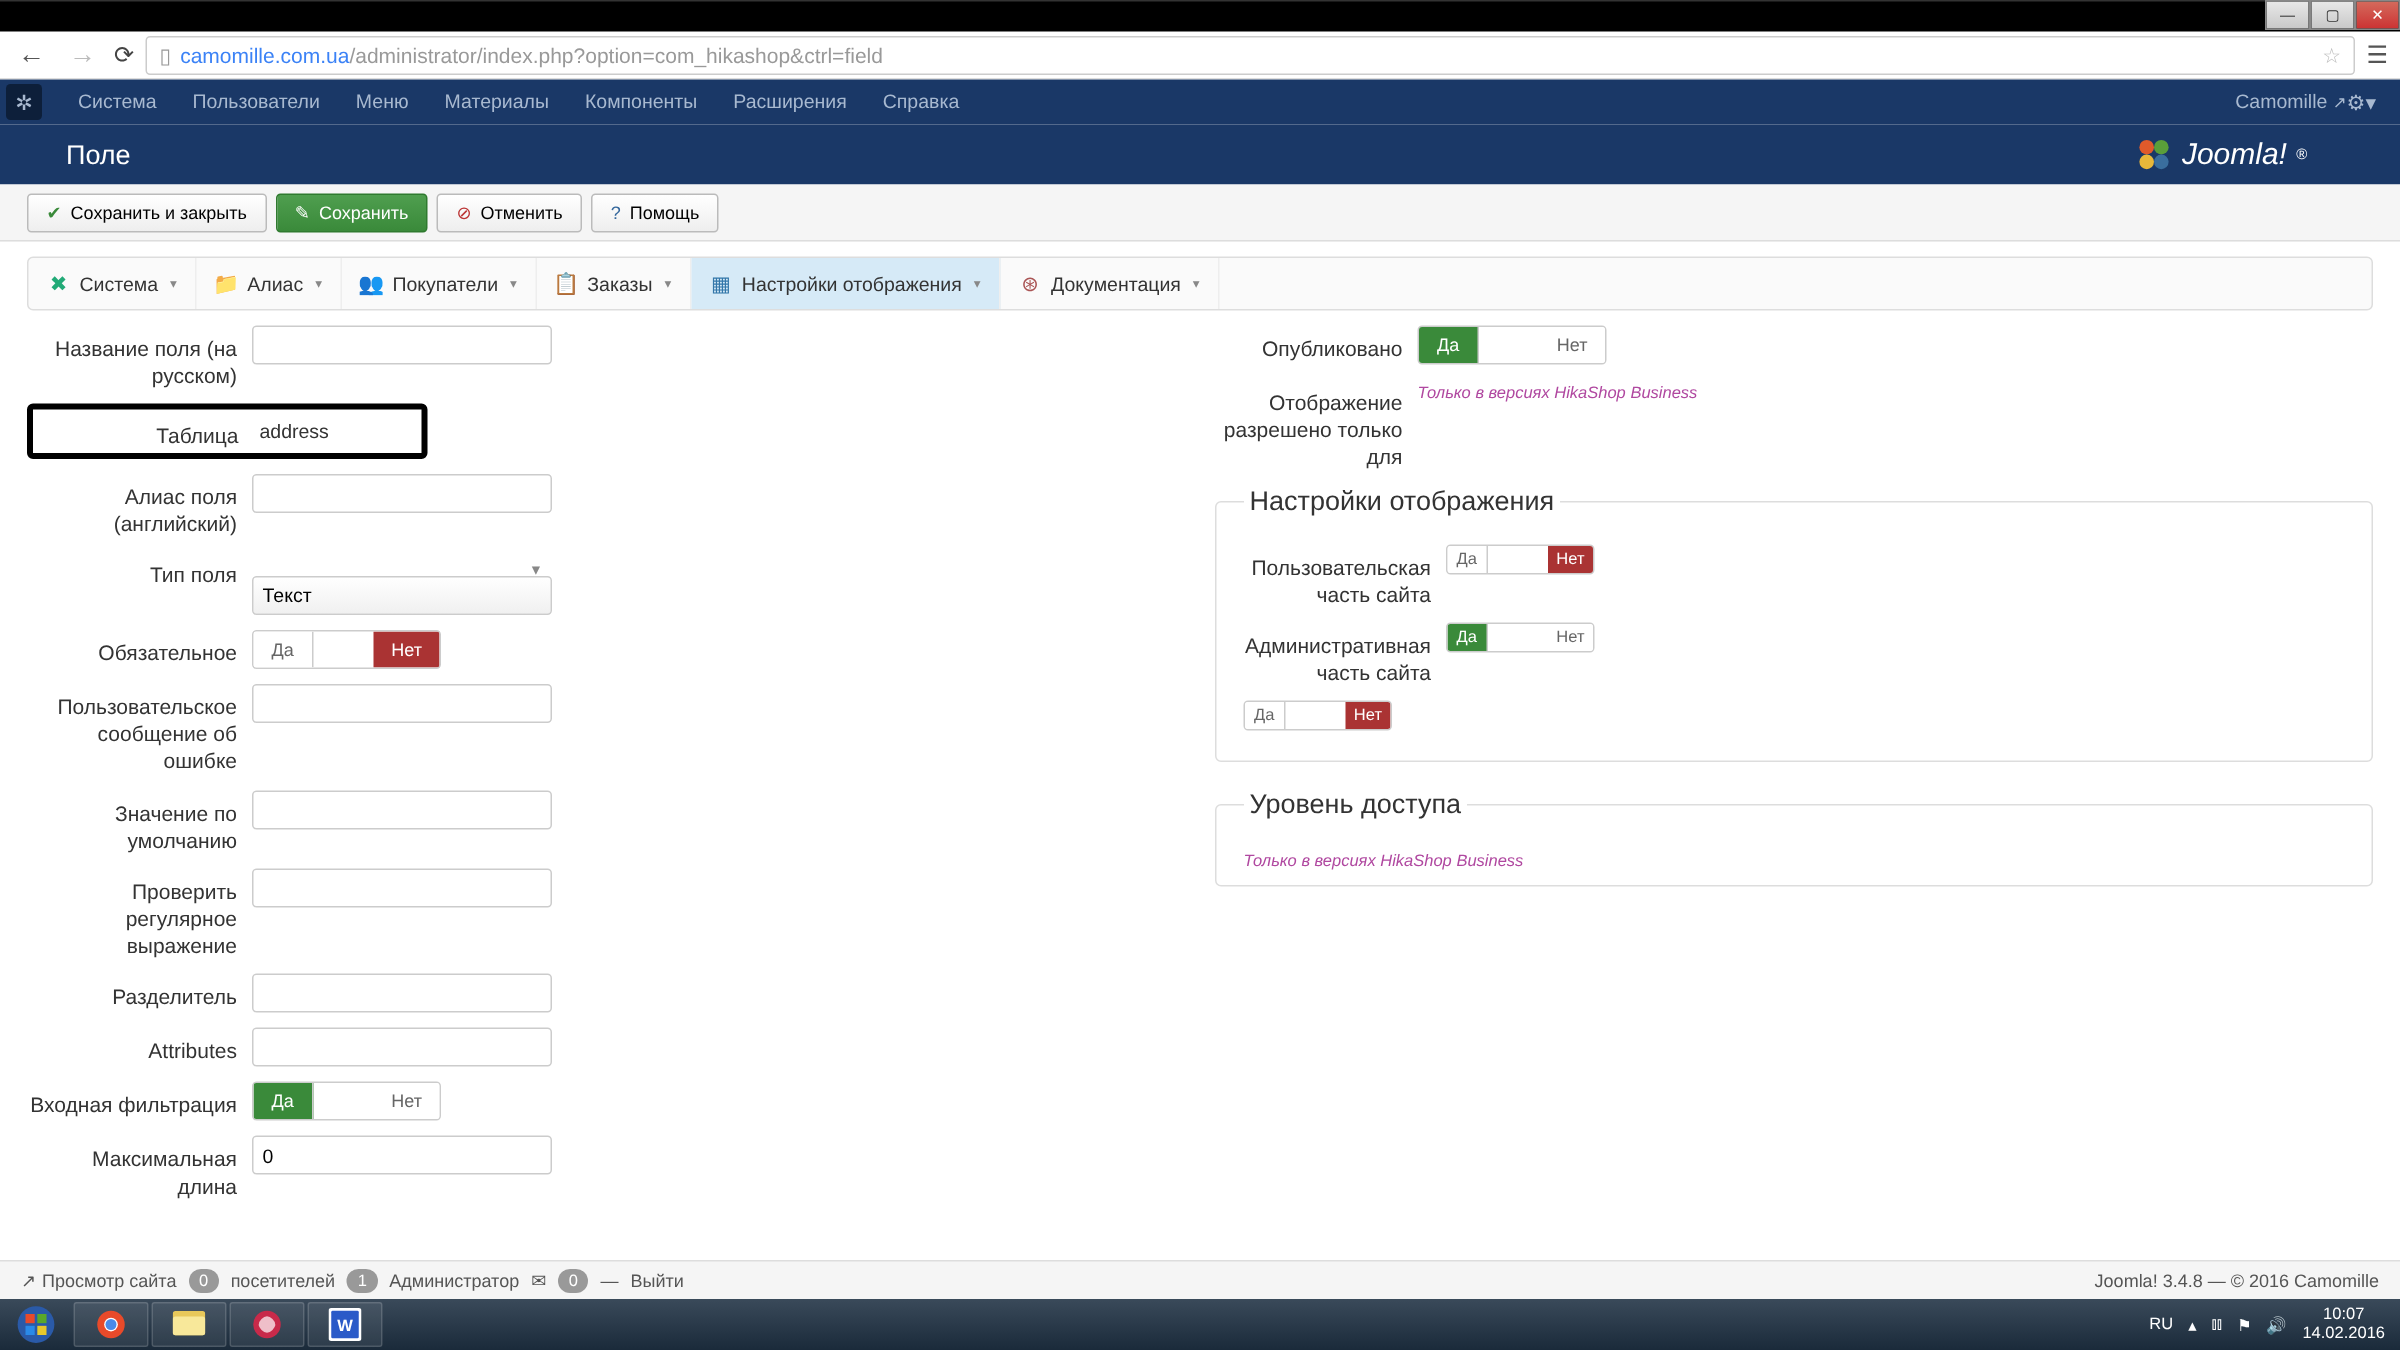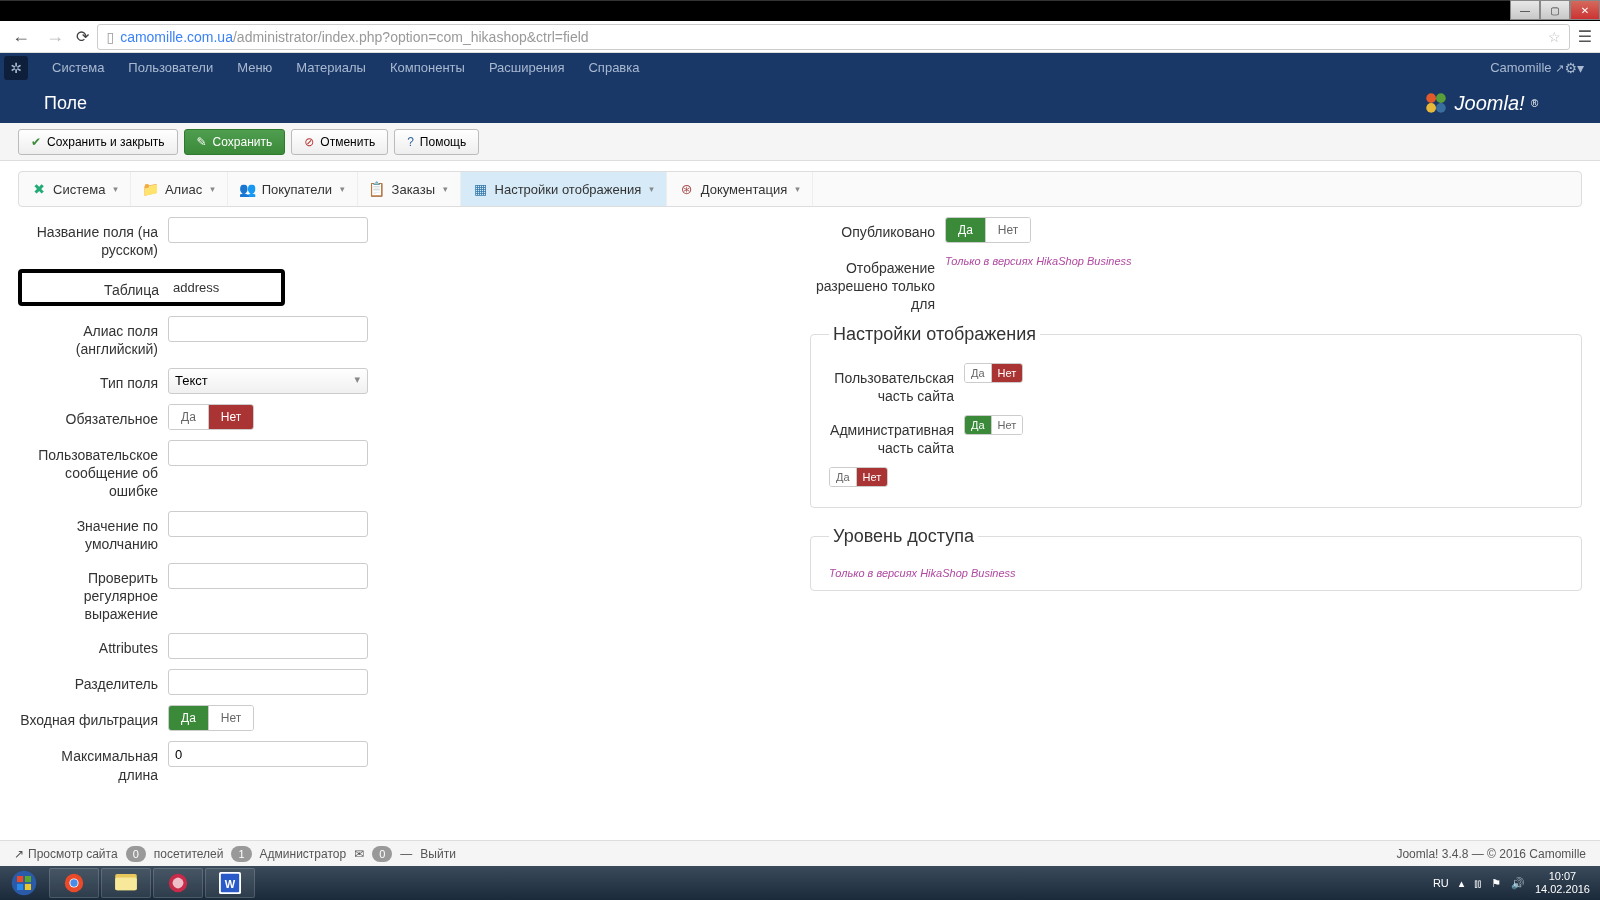--- a/index.html
+++ b/index.html
@@ -48,32 +48,32 @@
 .subtab.active { background: #d6eaf7; }
 .subtab .ic { width: 16px; height: 16px; display: inline-flex; align-items: center; justify-content: center; font-size: 14px; }
 
 
 .content { display: flex; padding: 10px 18px; gap: 20px; }
 .col { flex: 1; }
 .form-row { display: flex; align-items: flex-start; margin-bottom: 10px; }
 .form-label { width: 150px; text-align: right; padding-right: 10px; padding-top: 6px; font-size: 14px; color: #333; line-height: 1.3; }
 .form-control { flex: 0 0 auto; }
 .form-control input[type=text], .form-control select { width: 200px; height: 26px; border: 1px solid #ccc; border-radius: 3px; padding: 0 6px; font-size: 13px; background: #fff; }
-.form-control select { appearance: none; background: linear-gradient(#fff,#f0f0f0); }
+.form-control select { appearance: none; background: linear-gradient(#fff,#f0f0f0); margin-top: 16px; }
 .select-wrap { position: relative; display: inline-block; }
 .select-wrap::after { content: "▾"; position: absolute; right: 8px; top: 5px; color: #888; pointer-events: none; font-size: 11px; }
 .static-val { padding-top: 6px; font-size: 13px; }
 .hl-box { border: 4px solid #000; border-radius: 4px; padding: 2px 2px 2px 0; margin-bottom: 10px; display: flex; align-items: center; width: fit-content; }
 .hl-box .form-label { width: 147px; }
 .hl-box .static-val { padding: 4px 60px 4px 4px; }
 
 
 .radio-grp { display: inline-flex; border: 1px solid #ccc; border-radius: 3px; overflow: hidden; height: 26px; }
 .radio-grp .opt { padding: 0 12px; line-height: 24px; font-size: 12px; cursor: pointer; background: #fff; color: #666; border-right: 1px solid #ccc; }
-.radio-grp .opt:last-child { border-right: none; }
+.radio-grp .opt:last-child { border-right: none; margin-left: 40px; }
 .radio-grp .opt.sel-green { background: #3a8a3a; color: #fff; }
 .radio-grp .opt.sel-red { background: #a33; color: #fff; }
 .radio-grp.sm { height: 20px; }
 .radio-grp.sm .opt { line-height: 18px; padding: 0 6px; font-size: 11px; }
 
 
 .note { font-size: 11px; font-style: italic; color: #b048a0; }
 fieldset { border: 1px solid #ddd; border-radius: 4px; padding: 18px 18px 10px; margin-bottom: 18px; }
 fieldset legend { font-size: 18px; color: #333; padding: 0 4px; }
 .col-right .form-label { width: 135px; }
@@ -239,26 +239,26 @@
       <div class="form-label">Значение по умолчанию</div>
       <div class="form-control"><input type="text" value="" style=""></div>
     </div>
 
     <div class="form-row">
       <div class="form-label">Проверить регулярное выражение</div>
       <div class="form-control"><input type="text" value="" style=""></div>
     </div>
 
     <div class="form-row">
+      <div class="form-label">Разделитель</div>
+      <div class="form-control"><input type="text" value="" style=""></div>
+    </div>
+
+    <div class="form-row">
       <div class="form-label">Attributes</div>
-      <div class="form-control"><input type="text" value="" style=""></div>
-    </div>
-
-    <div class="form-row">
-      <div class="form-label">Разделитель</div>
       <div class="form-control"><input type="text" value="" style=""></div>
     </div>
 
     <div class="form-row">
       <div class="form-label">Входная фильтрация</div>
       <div class="form-control">
         <div class="radio-grp">
           <div class="opt sel-green">Да</div>
           <div class="opt">Нет</div>
         </div>

